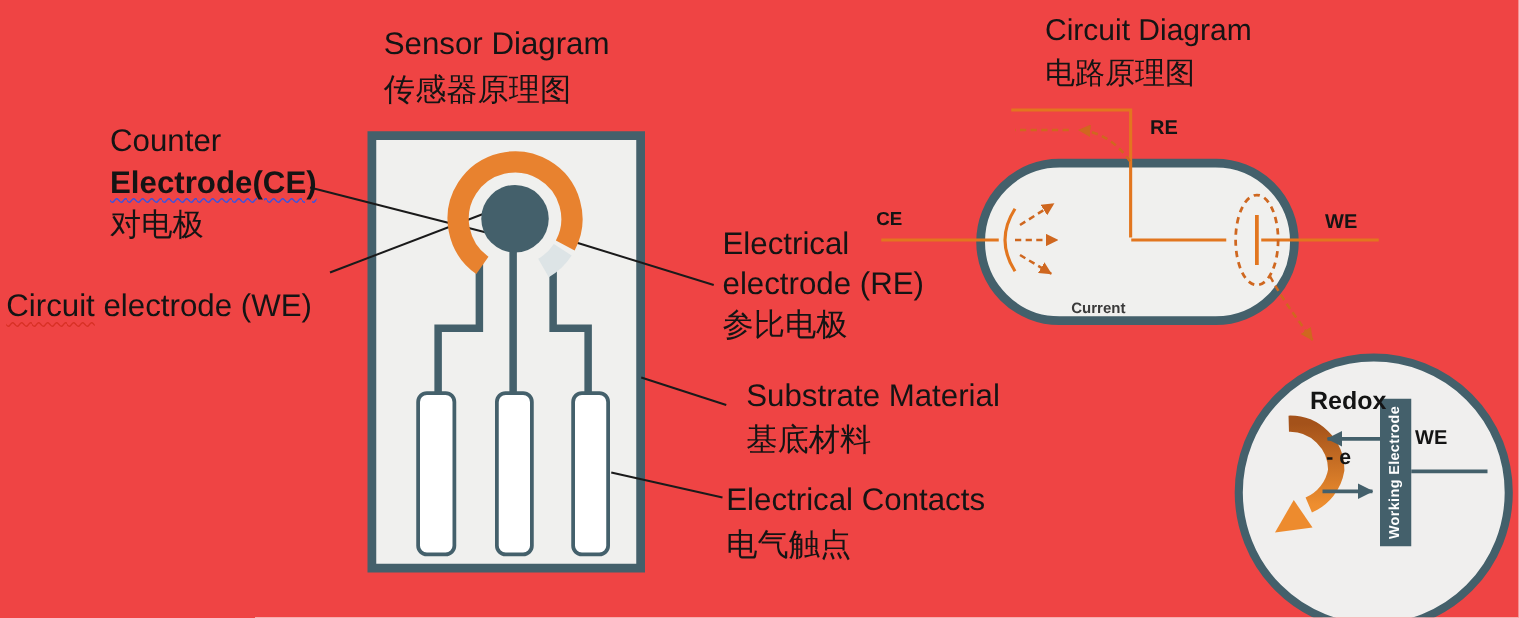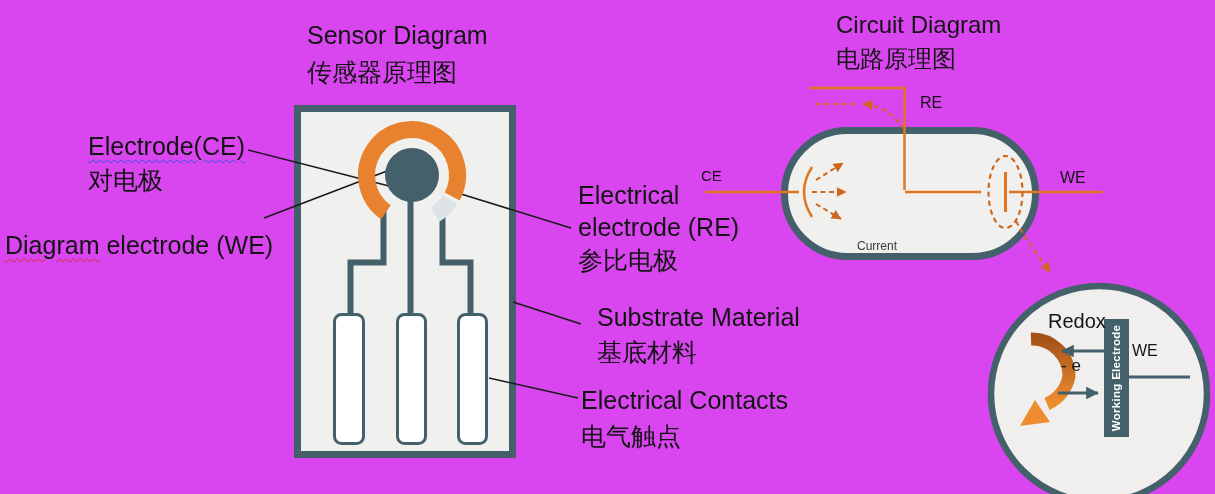--- a/index.html
+++ b/index.html
@@ -1,28 +1,28 @@
 <!DOCTYPE html>
 <html><head>
 <meta charset="utf-8">
 <style>
   html,body{margin:0;padding:0;background:#ffffff;}
-  #stage{position:relative;width:1215px;height:494px;background:#d946ef;overflow:hidden;
+  #stage{position:relative;width:1215px;height:494px;background:#ef4444;overflow:hidden;
          font-family:"Liberation Sans","DejaVu Sans",sans-serif;color:#111;}
   #art{position:absolute;left:0;top:0;z-index:1;}
   .lbl{position:absolute;z-index:2;white-space:nowrap;line-height:1.1;color:#141414;}
   .s25{font-size:25px;}
   .s24{font-size:24px;}
-  .b{font-weight:normal;}
+  .b{font-weight:bold;}
   .small12{font-size:12px;color:#3a3a3a;margin-top:33px;}
   .small14{font-size:20px;}
   .small15{font-size:15px;}
   .small16{font-size:16px;}
   .small17{font-size:17px;}
-  .wavy-blue{text-decoration:underline wavy #3a53e0;text-decoration-thickness:1px;text-underline-offset:4px;}
+  .wavy-blue{text-decoration:underline wavy #3a53e0;text-decoration-thickness:1px;text-underline-offset:4px;font-weight:bold;}
   .wavy-red{text-decoration:underline wavy #d93025;text-decoration-thickness:1px;text-underline-offset:4px;}
   .rot{position:absolute;left:1104px;top:319px;width:118px;height:25px;z-index:3;
        transform-origin:0 0;transform:rotate(-90deg) translateX(-118px);
        color:#ffffff;font-weight:bold;font-size:11.5px;text-align:center;line-height:25px;letter-spacing:.3px;}
 </style>
 </head>
 <body>
 
 <div id="stage">
 
@@ -95,24 +95,25 @@
     <g stroke="#44606b" stroke-width="3" fill="none">
       <path d="M1104,351 L1062,351" marker-end="url(#aT)"></path>
       <path d="M1058,393 L1098,393" marker-end="url(#aT)"></path>
       <path d="M1129,377 H1190"></path>
     </g>
   </svg>
 
   <div class="lbl s25" style="left:307px;top:22px">Sensor Diagram</div>
   <div class="lbl s25" style="left:307px;top:59px">传感器原理图</div>
 
+  <div class="lbl s25" style="left:88px;top:100px">Counter</div>
   <div class="lbl s25 wavy-blue" style="left:88px;top:133px">Electrode(CE)</div>
   <div class="lbl s25" style="left:88px;top:167px">对电极</div>
 
-  <div class="lbl s25" style="left:5px;top:232px"><span class="wavy-red">Diagram</span><span> electrode (WE)</span></div>
+  <div class="lbl s25" style="left:5px;top:232px"><span class="wavy-red">Circuit</span><span> electrode (WE)</span></div>
 
   <div class="lbl s25" style="left:578px;top:182px">Electrical</div>
   <div class="lbl s25" style="left:578px;top:214px">electrode (RE)</div>
   <div class="lbl s25" style="left:578px;top:247px">参比电极</div>
 
   <div class="lbl s25" style="left:597px;top:304px">Substrate Material</div>
   <div class="lbl s25" style="left:597px;top:339px">基底材料</div>
 
   <div class="lbl s25" style="left:581px;top:387px">Electrical Contacts</div>
   <div class="lbl s25" style="left:581px;top:423px">电气触点</div>

